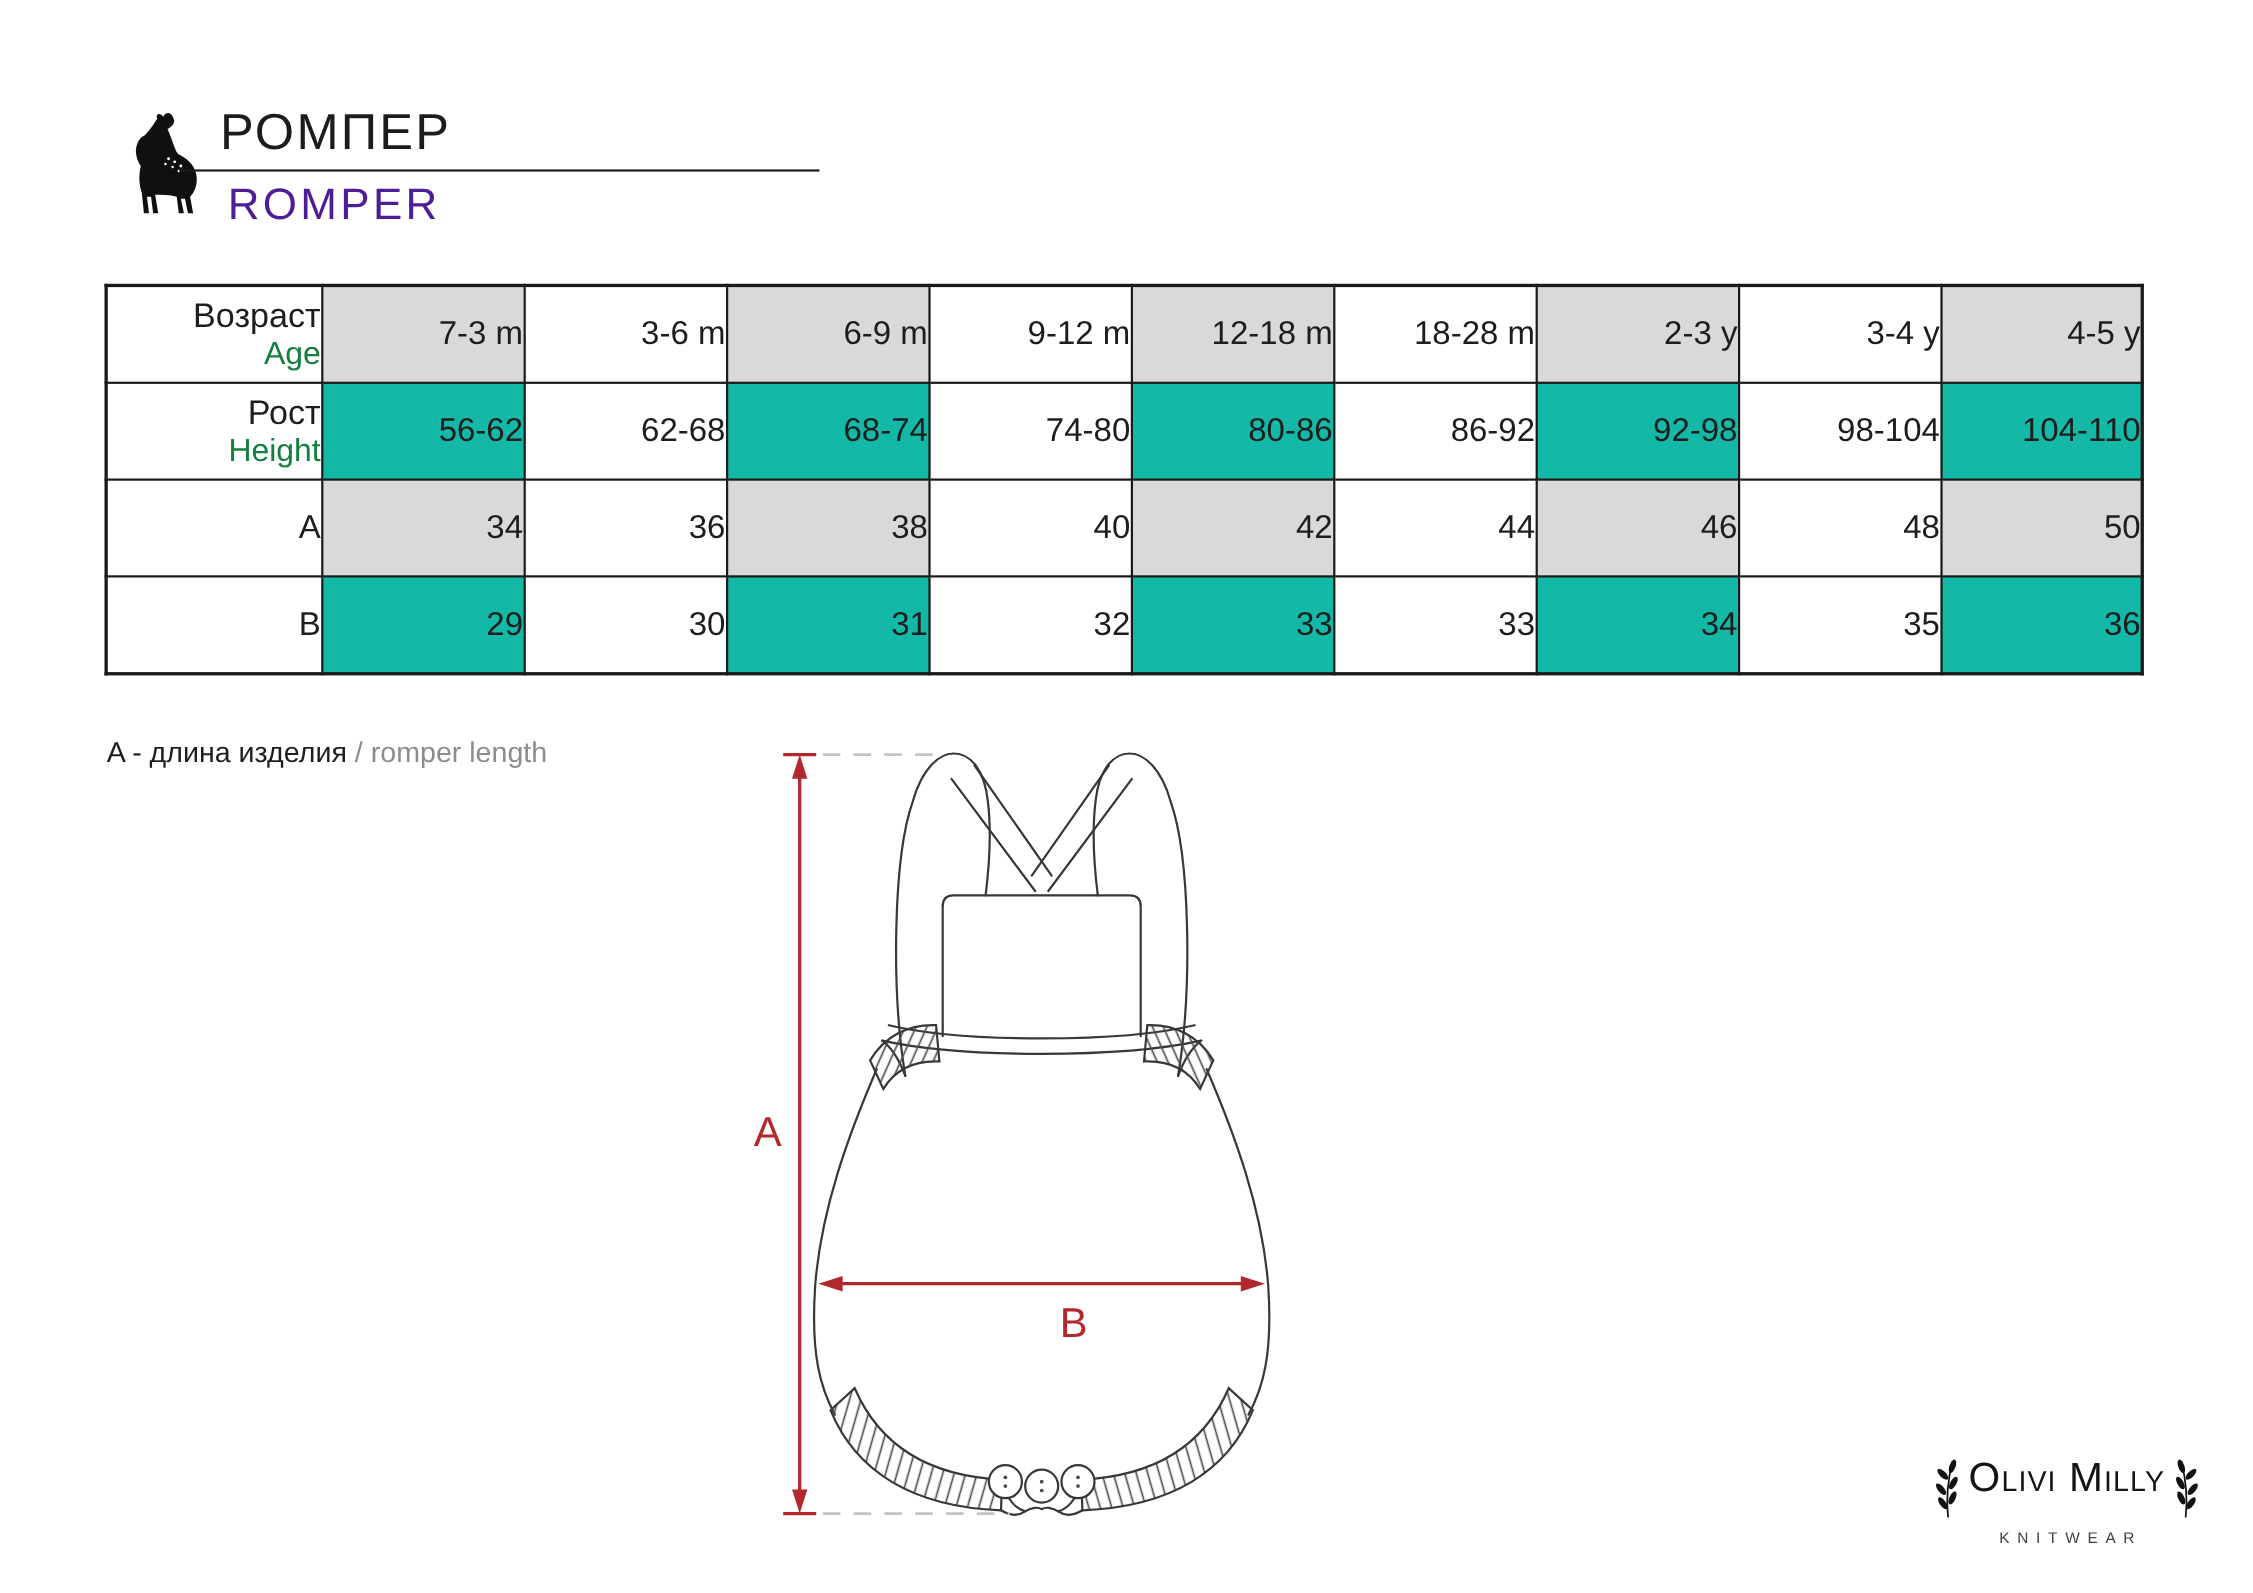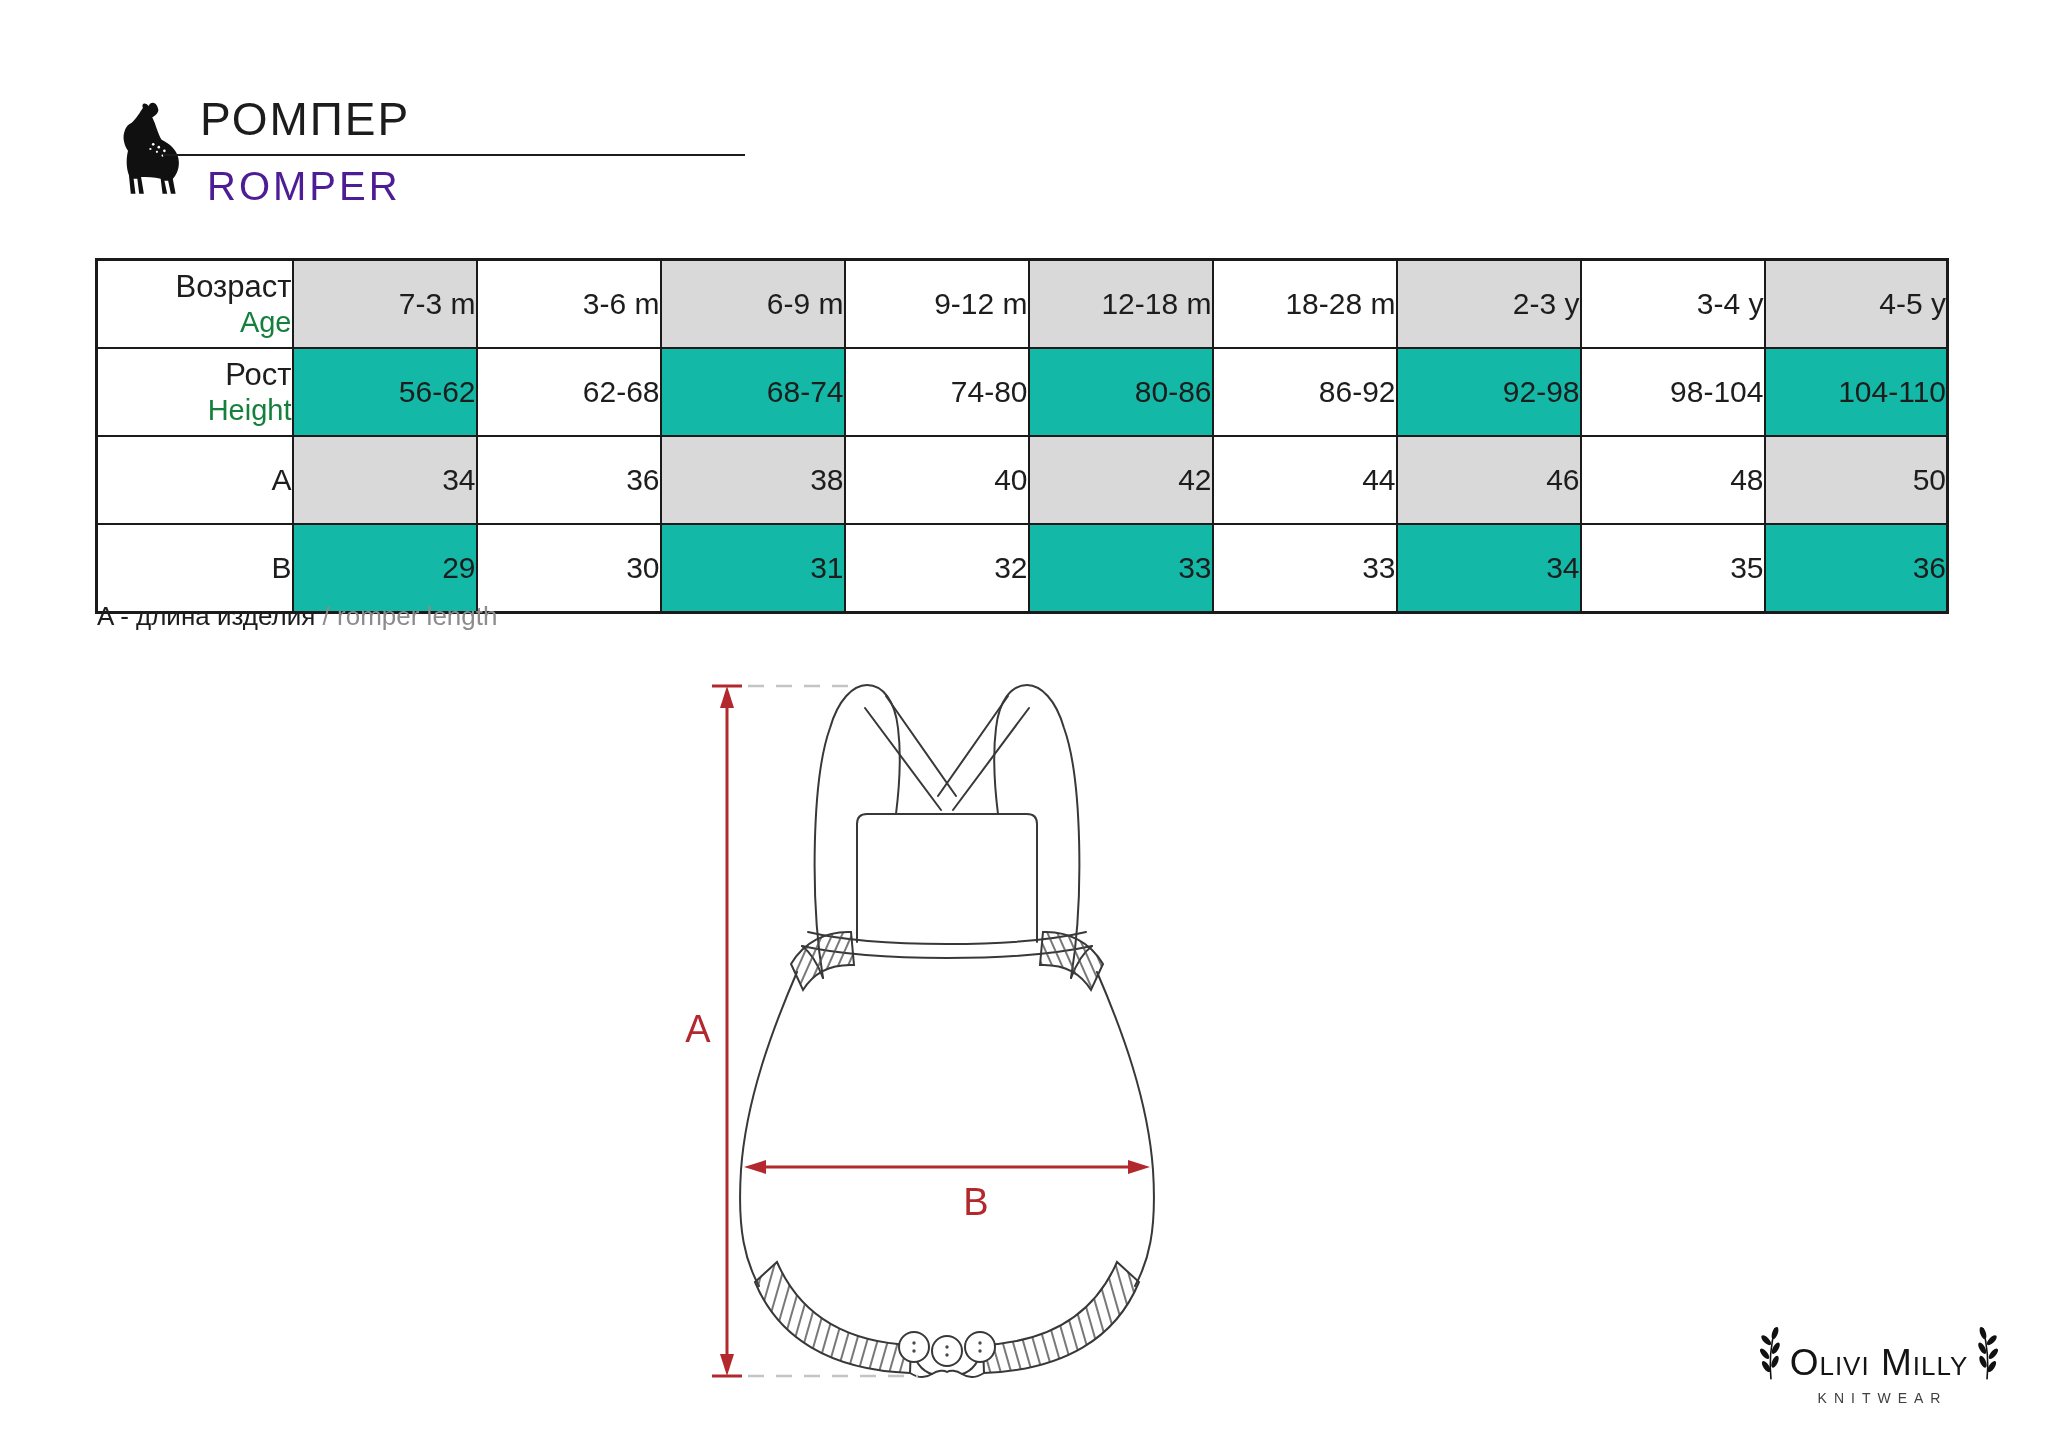--- a/index.html
+++ b/index.html
@@ -19,27 +19,27 @@
     table-layout:fixed;width:1851px;}
   table.size{border:3px solid #1a1a1a;}
   table.size td{border:2px solid #1a1a1a;text-align:right;vertical-align:middle;
     height:86px;font-size:30px;color:#1d1d1d;padding:0;}
   td.dk{background:#d9d9d9;}
   td.lt{background:#14b8a6;}
   td.rowhead .ru{display:block;font-size:31px;color:#1d1d1d;line-height:36px;}
   td.rowhead .en{display:block;font-size:29px;color:#15803d;line-height:34px;}
   td.letter{font-size:33px;}
   
-  .legend{position:absolute;left:97px;top:598px;font-size:26px;line-height:37px;color:#1d1d1d;}
+  .legend{position:absolute;left:97px;top:666px;font-size:26px;line-height:37px;color:#1d1d1d;}
   .legend .gray{color:#8c8c8c;}
   
   .diagram{position:absolute;left:660px;top:670px;width:600px;height:760px;}
   
   .brand{position:absolute;left:1748px;top:1322px;width:262px;text-align:center;}
-  .brand-row{display:flex;align-items:flex-end;justify-content:center;gap:7px;}
+  .brand-row{display:flex;align-items:flex-start;justify-content:center;gap:7px;}
   .brand-name{font-variant:small-caps;font-size:37px;letter-spacing:1px;color:#141414;
     white-space:nowrap;}
   .branch{width:24px;height:62px;}
   .branch.flip{transform:scaleX(-1);}
   .brand-sub{font-size:14px;letter-spacing:7px;color:#404040;margin-top:6px;padding-left:7px;}
 </style>
 </head>
 <body>
 
 <svg class="deer" viewBox="0 0 90 100">

